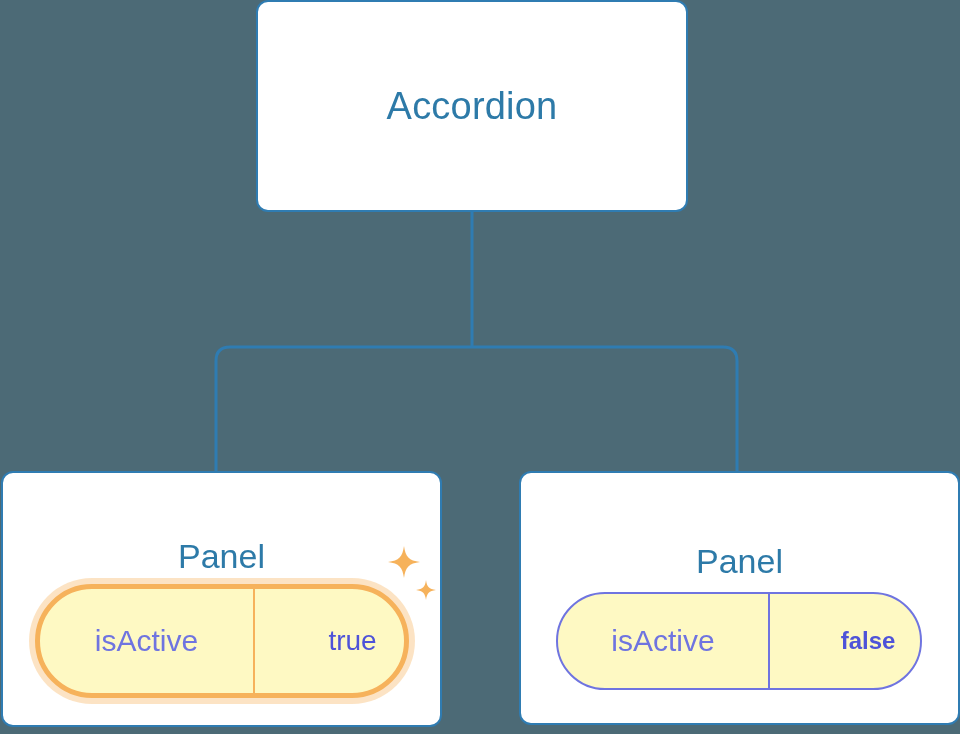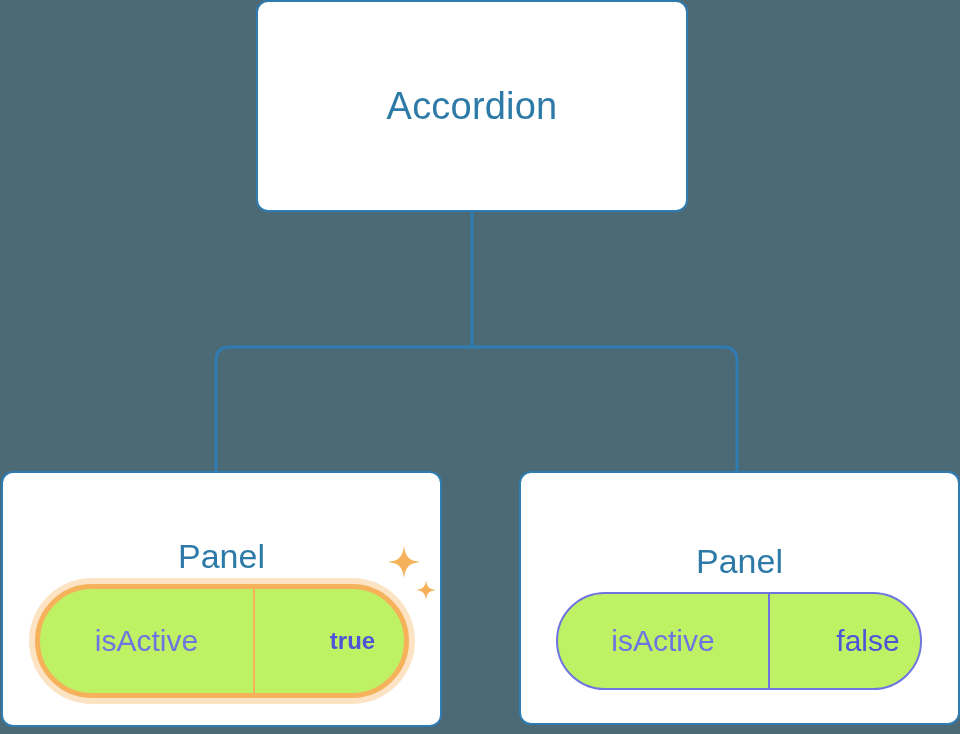--- a/index.html
+++ b/index.html
@@ -90,21 +90,21 @@
   }
   #panel-left .panel-title { top: 48px; }
   #panel-right .panel-title { top: 53px; }
 
   
   .pill {
     position: absolute;
     display: flex;
     align-items: stretch;
     box-sizing: border-box;
-    background: #bef264;
+    background: #fef9c3;
     gap: 46px;
   }
   .pill-cell {
     display: flex;
     align-items: center;
     justify-content: center;
     box-sizing: border-box;
   }
   .pill-key {
     color: #6f74e0;
@@ -124,42 +124,42 @@
     border-radius: 57px;
     box-shadow: 0 0 0 6px rgba(246, 178, 91, 0.36);
   }
   #pill-left .pill-key {
     width: 215px;
     font-size: 30px;
     border-right: 2px solid #f6b25b;
   }
   #pill-left .pill-val {
     flex: 1;
-    font-size: 24px;
-    font-weight: bold;
+    font-size: 28px;
+    font-weight: normal;
   }
 
   
   #pill-right {
     left: 556px;
     top: 592px;
     width: 366px;
     height: 98px;
     border: 2px solid #6f74e0;
     border-radius: 49px;
   }
   #pill-right .pill-key {
     width: 212px;
     font-size: 30px;
     border-right: 2px solid #6f74e0;
   }
   #pill-right .pill-val {
     flex: 1;
-    font-size: 30px;
-    font-weight: 400;
+    font-size: 24px;
+    font-weight: 700;
   }
 
   
   #sparkles {
     position: absolute;
     left: 382px;
     top: 540px;
     width: 60px;
     height: 68px;
     pointer-events: none;

